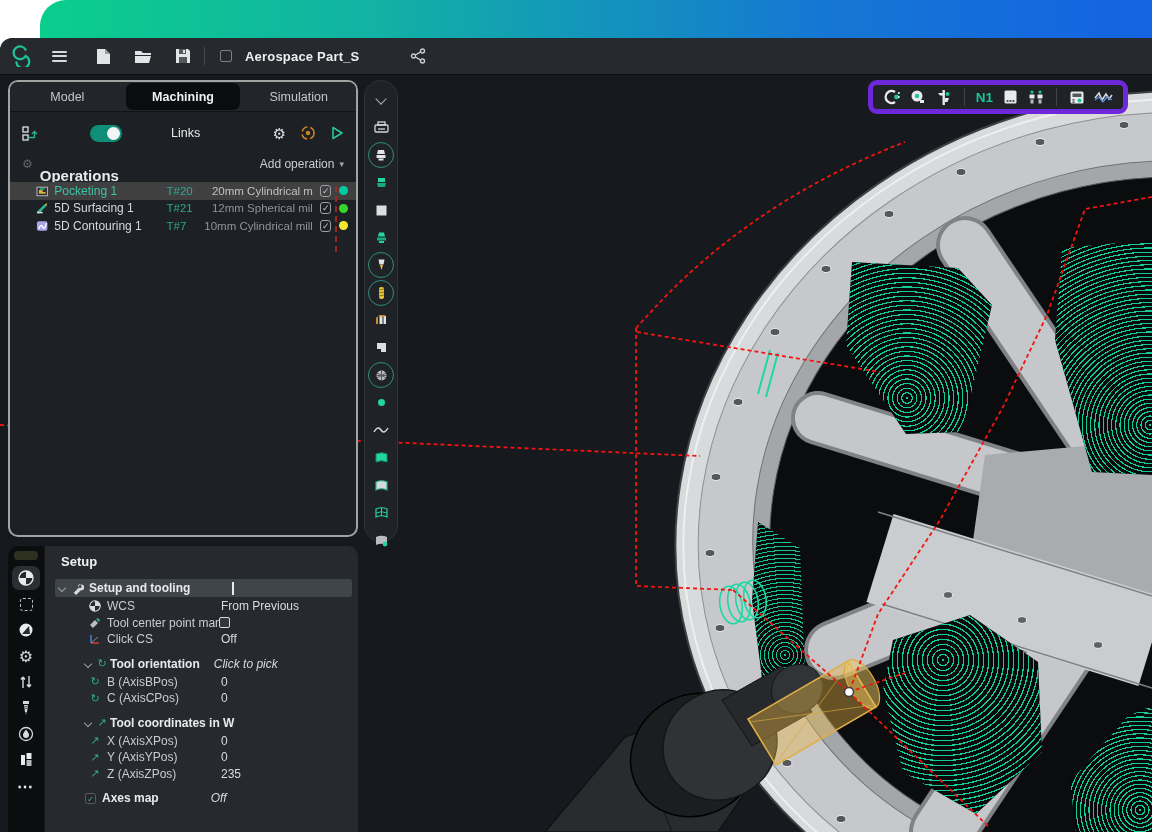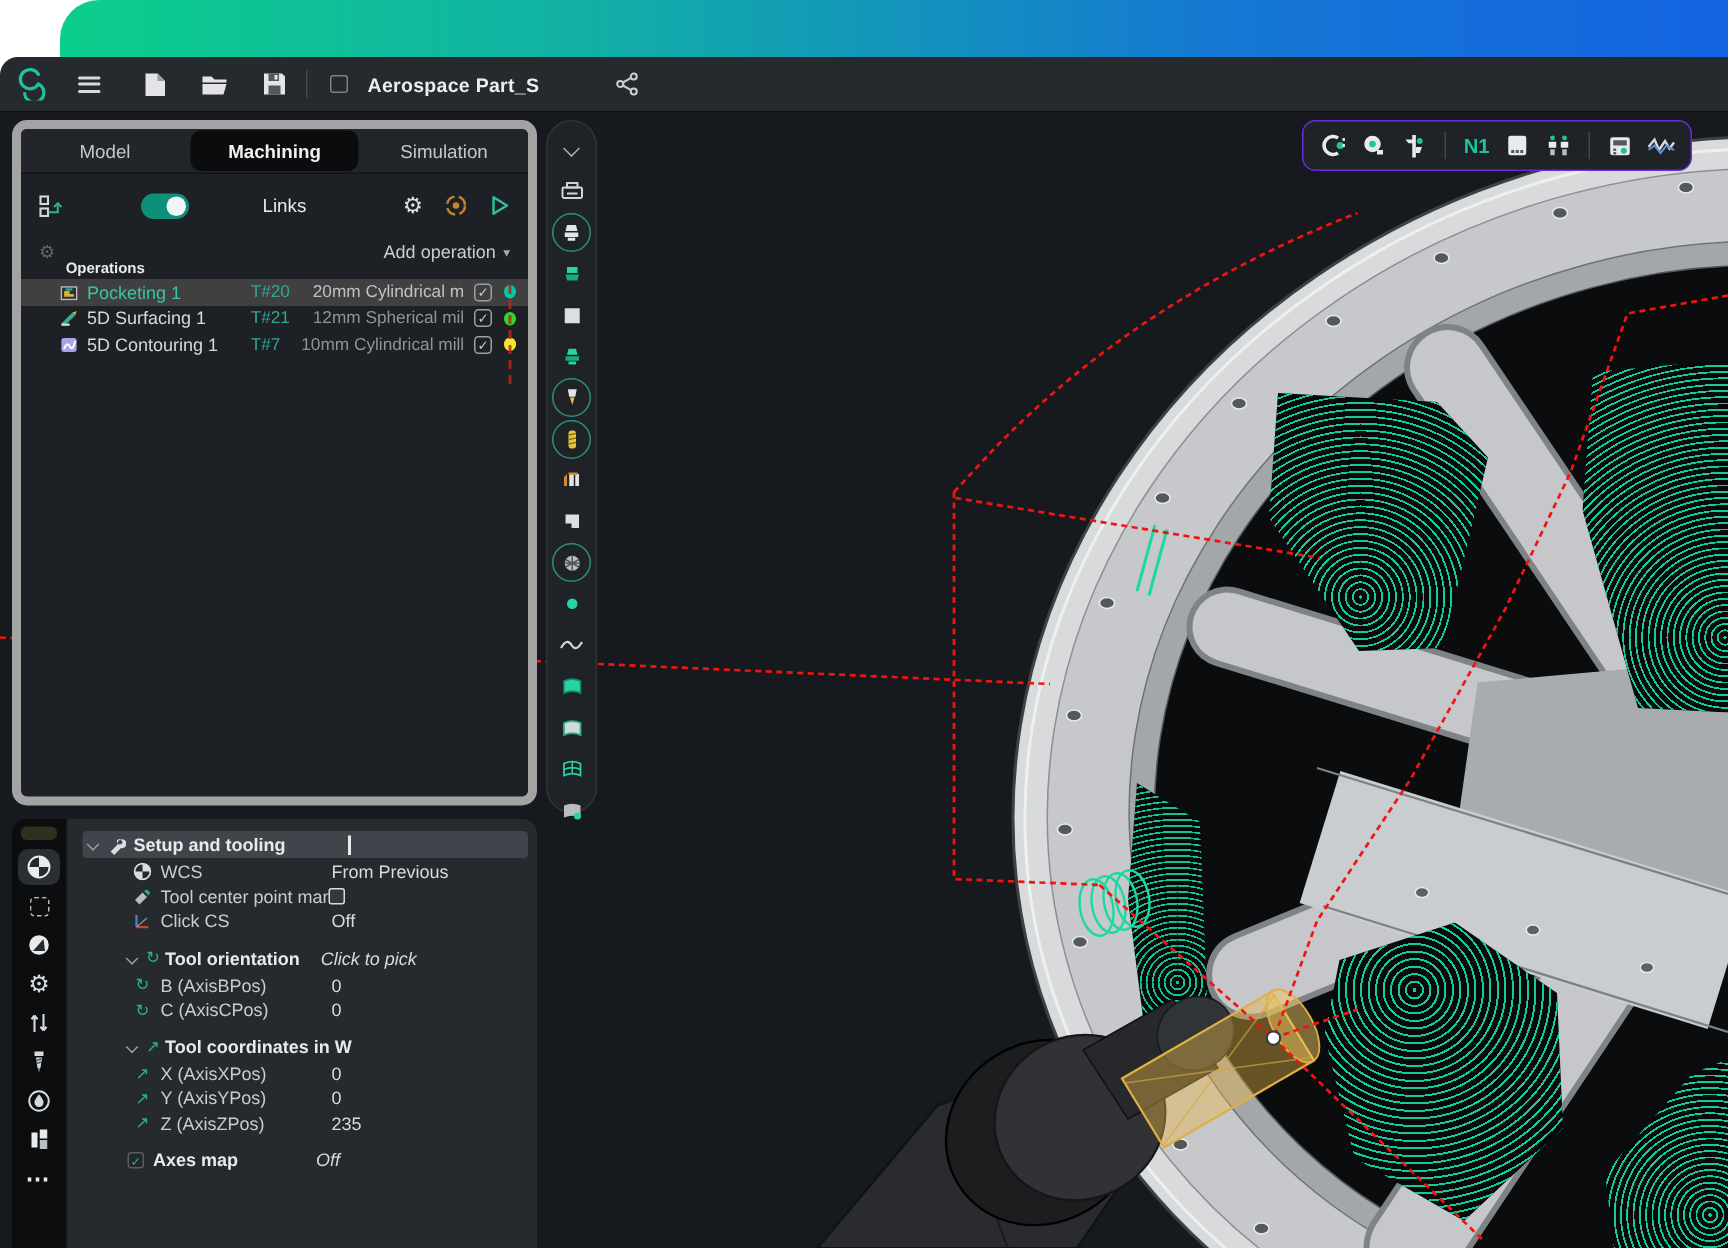--- a/index.html
+++ b/index.html
@@ -21,33 +21,33 @@
     border-top-left-radius:12px;display:flex;align-items:center;border-bottom:1px solid #0d0e10;}
   .tb-ic{width:30px;height:26px;display:flex;align-items:center;justify-content:center;border-radius:5px;}
   .tb-sep{width:1px;height:18px;background:#44474b;margin:0 6px;}
   #title-text{color:#eceef0;font-size:13px;font-weight:bold;letter-spacing:.2px;margin-left:4px;}
   .hamb{width:15px;height:11px;display:flex;flex-direction:column;justify-content:space-between;}
   .hamb i{height:2px;background:#d8dadc;border-radius:1px;}
   .doc-sq{width:12px;height:12px;border:1.5px solid #7c8084;border-radius:2px;}
 
   
   #left-panel{position:absolute;left:8px;top:80px;width:350px;height:457px;background:#1d2024;
-    border:6px solid #a3a3a3;border-radius:10px;overflow:hidden;}
+    border:2px solid #a3a3a3;border-radius:10px;overflow:hidden;}
   #tabs{display:flex;height:30px;background:#22252a;border-bottom:1px solid #121316;}
   .tab{flex:1;display:flex;align-items:center;justify-content:center;font-size:12.5px;color:#c4c7ca;cursor:pointer;}
   .tab.active{background:#0b0c0e;color:#eef0f2;border-radius:7px;margin:1px;font-weight:bold;}
   #links-row{display:flex;align-items:center;height:30px;padding:0 12px;margin-top:6px;gap:41px;}
   .toggle{width:32px;height:17px;border-radius:9px;background:#0e8f78;position:relative;margin:0 8px 0 10px;}
   .toggle i{position:absolute;right:2px;top:2px;width:13px;height:13px;border-radius:50%;background:#f2f4f5;}
   .lbl{color:#e7e9eb;font-size:12.5px;}
   .row-right{margin-left:auto;display:flex;align-items:center;gap:14px;}
   .gear{color:#dcdee0;font-size:15px;line-height:1;}
   .gear.dim{color:#60656b;font-size:12px;}
   #ops-header{display:flex;align-items:center;height:24px;padding:0 12px;margin-top:4px;}
-  #ops-header .t{color:#e8eaec;font-size:10px;font-weight:bold;margin-left:7px;margin-top:23px;}
+  #ops-header .t{color:#e8eaec;font-size:15px;font-weight:bold;margin-left:7px;margin-top:23px;}
   #add-op{margin-left:auto;color:#c9ccd0;font-size:12px;display:flex;align-items:center;gap:5px;cursor:pointer;}
   .caret{color:#a6aaae;font-size:9px;}
   #tree{margin-top:6px;position:relative;}
   .m-row{display:flex;align-items:center;height:18px;padding:0 12px;}
   .m-row .nm{color:#e2e4e6;font-size:12px;margin-left:6px;}
   .circ-dot{margin-left:auto;width:12px;height:12px;border:1px solid #8d9195;border-radius:50%;position:relative;}
   .circ-dot i{position:absolute;left:3.5px;top:3.5px;width:3px;height:3px;border-radius:50%;background:#b9bcc0;}
   .op-row{display:flex;align-items:center;height:17.5px;padding-left:26px;padding-right:8px;position:relative;}
   .op-row.sel{background:#404040;}
   .op-row .nm{font-size:12px;color:#d6d9db;margin-left:6px;width:118px;white-space:nowrap;overflow:hidden;}
@@ -62,21 +62,21 @@
 
   
   #vbar{position:absolute;left:364px;top:80px;width:34px;height:462px;background:#1f2226;
     border:1px solid #303337;border-radius:17px;display:flex;flex-direction:column;align-items:center;padding-top:6px;}
   .vit{width:26px;height:26px;display:flex;align-items:center;justify-content:center;flex:0 0 auto;margin-bottom:1.5px;}
   .vit.circ{border:1px solid #2c8f77;border-radius:50%;}
   .chev{width:8px;height:8px;border-left:1.6px solid #aeb2b6;border-bottom:1.6px solid #aeb2b6;transform:rotate(-45deg);margin-top:-3px;}
 
   
   #rbar{position:absolute;left:868px;top:80px;width:260px;height:34px;background:#1f2226;
-    border:1px solid #6d28d9;border-radius:9px;display:flex;align-items:center;padding:0 10px;gap:8px;}
+    border:5px solid #6d28d9;border-radius:9px;display:flex;align-items:center;padding:0 10px;gap:8px;}
   .rit{width:30px;height:26px;display:flex;align-items:center;justify-content:center;border-radius:5px;}
   .rsep{width:1px;height:18px;background:#414448;margin:0 3px;}
   .n1{color:#1ec29b;font-weight:bold;font-size:13.5px;}
 
   
   #setup{position:absolute;left:8px;top:546px;width:350px;height:286px;display:flex;border-radius:10px 10px 0 0;overflow:hidden;}
   #strip{width:36px;background:#0b0d0f;display:flex;flex-direction:column;align-items:center;padding-top:5px;}
   .pill{width:24px;height:9px;border-radius:4px;background:#2e311f;margin-bottom:6px;}
   .sit{width:28px;height:24px;display:flex;align-items:center;justify-content:center;color:#d7dadc;margin-bottom:2px;}
   .sit.active{background:#2b2e33;border-radius:7px;}
@@ -534,20 +534,21 @@
     <div class="sit">
       <svg width="15" height="16" viewBox="0 0 15 16">
           <rect x="2" y="3" width="4" height="10" fill="#e8eaec"></rect>
           <rect x="7.5" y="1" width="5" height="6" fill="#e8eaec"></rect>
           <rect x="7.5" y="8" width="5" height="6" fill="#b9bcc0"></rect>
         </svg>
       </div>
     <div class="sit" style="letter-spacing:2px;font-weight:bold;color:#e8eaec">⋯</div>
   </div>
   <div id="sbody">
+    <h3>Setup</h3>
 
     <div class="grp hl">
       <div class="chev-s"></div>
       <svg width="13" height="13" viewBox="0 0 14 14" style="margin-left:6px">
         <path d="M3 11.5 L8 6.5 A3.2 3.2 0 1 1 10.5 9 L5.5 14 Z M9.5 2.5 a2 2 0 1 0 2 2" fill="#d9dbde"></path>
         </svg>
       <span class="gt">Setup and tooling</span>
       <div class="cursorbar"></div>
     </div>
     <div class="srow">

